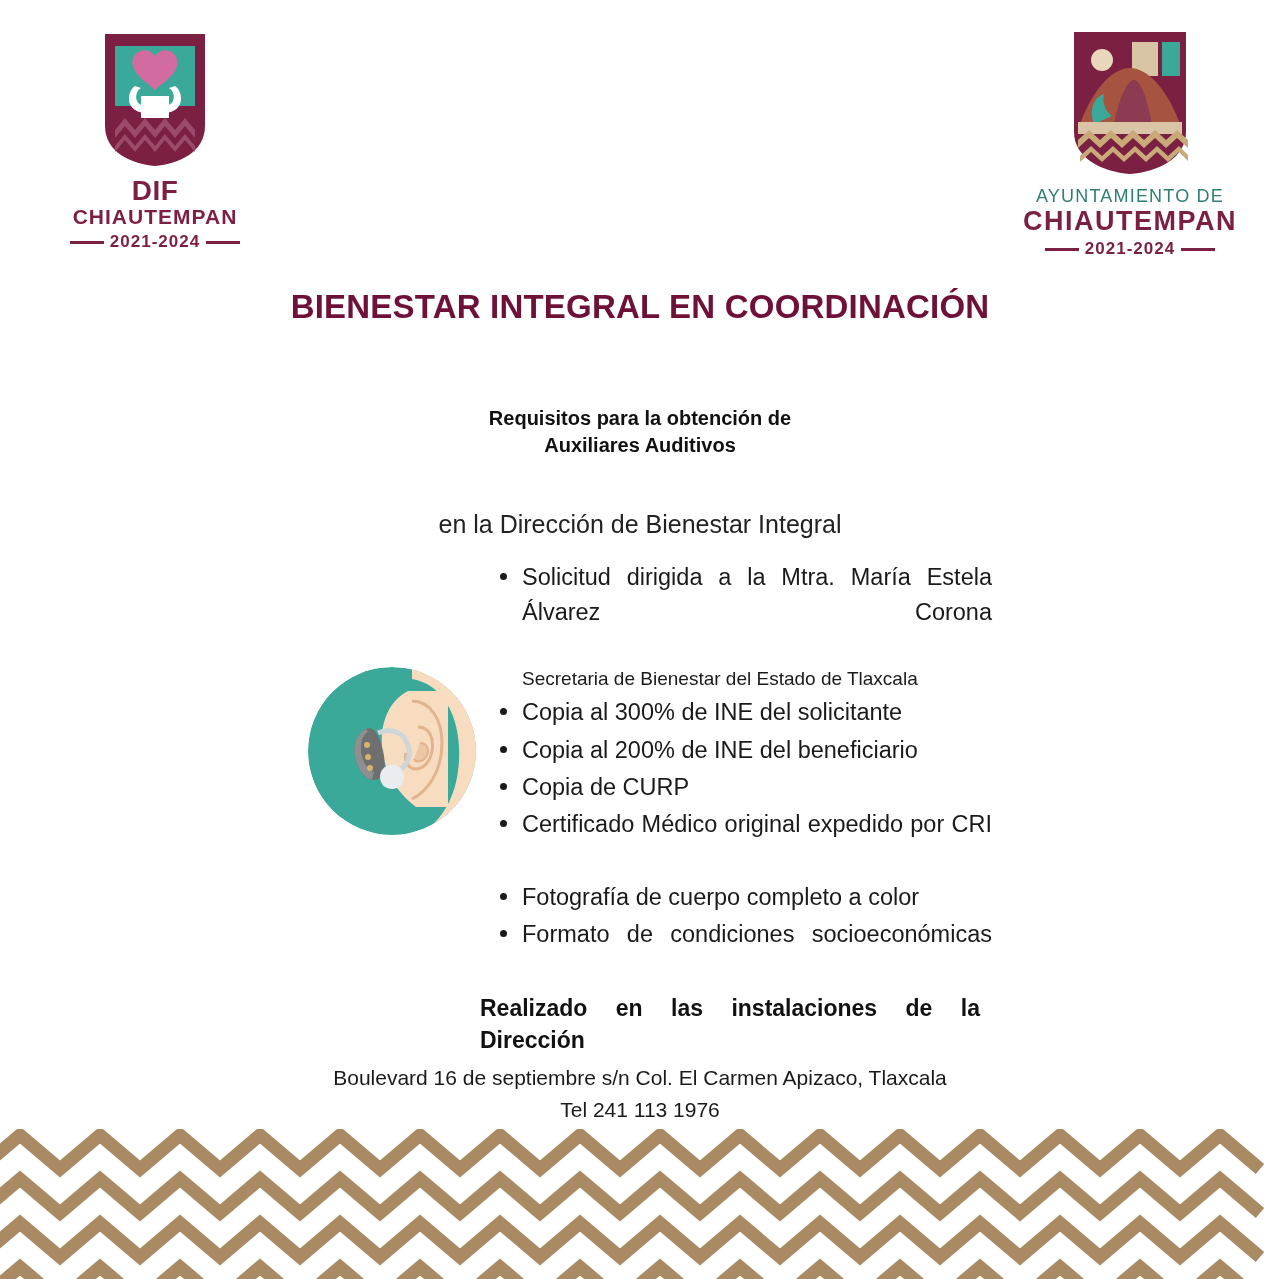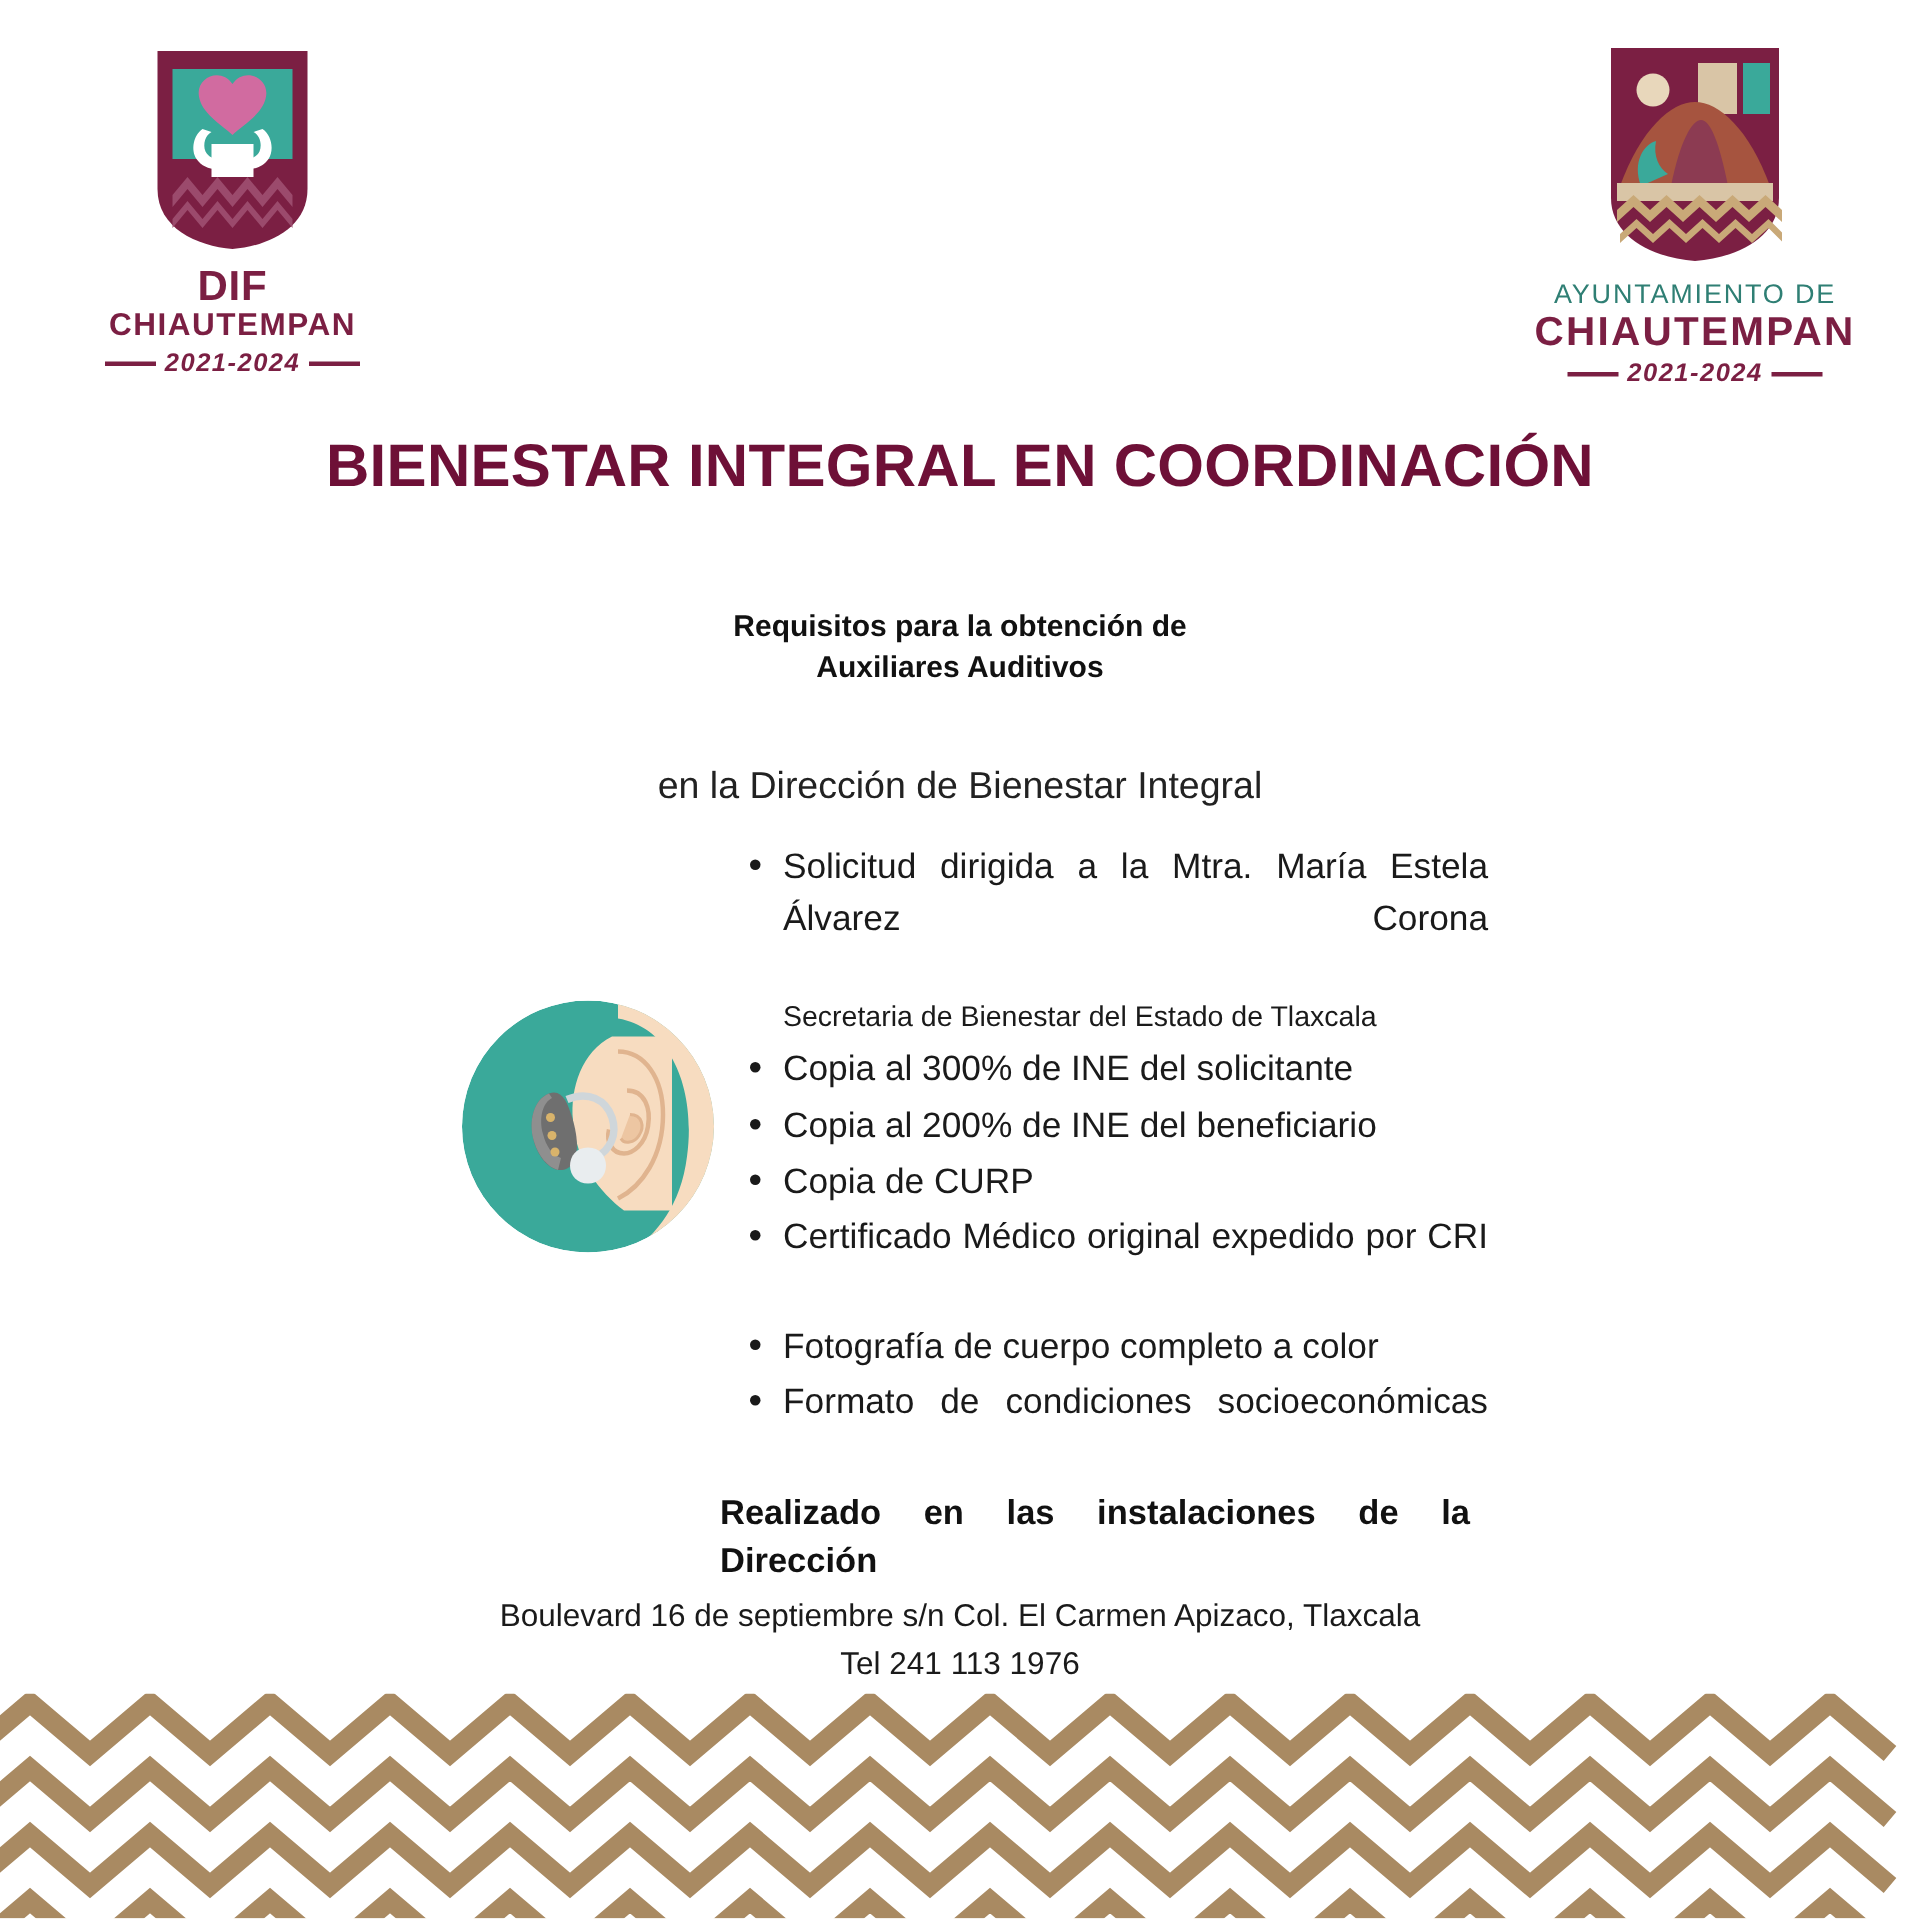--- a/index.html
+++ b/index.html
@@ -48,21 +48,20 @@
     color: #7b1f43;
     letter-spacing: 1px;
     line-height: 1.1;
   }
   .years-row {
     display: flex;
     align-items: center;
     justify-content: center;
     gap: 6px;
     margin-top: 4px;
-    font-style: italic;
   }
   .years-row .bar {
     height: 3px;
     width: 34px;
     background: #7b1f43;
     display: block;
   }
   .years-txt {
     font-size: 17px;
     font-weight: bold;
@@ -84,21 +83,21 @@
     line-height: 1.05;
   }
 
   
   .main-title {
     position: absolute;
     top: 286px;
     left: 0;
     width: 100%;
     text-align: center;
-    font-size: 40px;
+    font-size: 33px;
     font-weight: bold;
     color: #6e1037;
     line-height: 1.25;
     letter-spacing: 0.2px;
   }
   .sub-title {
     position: absolute;
     top: 405px;
     left: 0;
     width: 100%;

